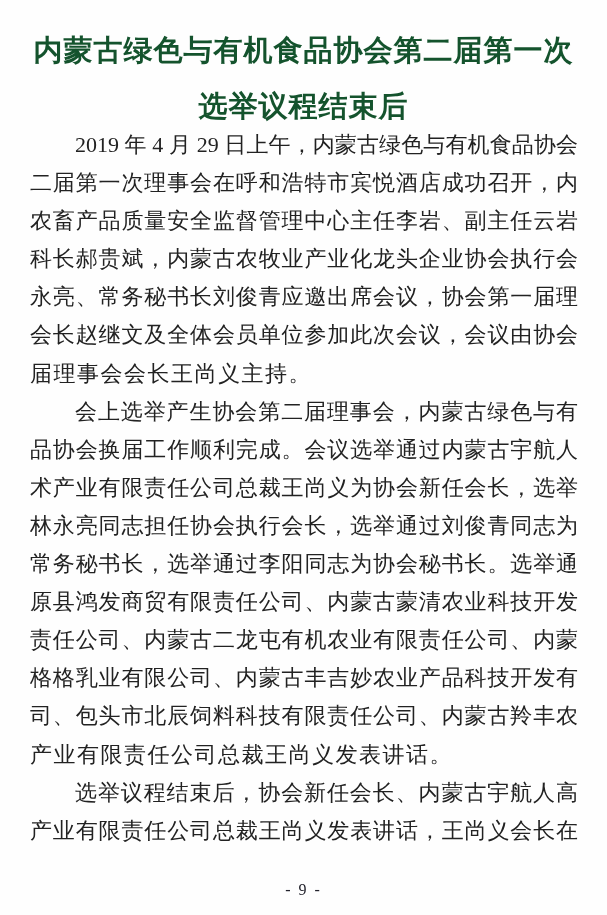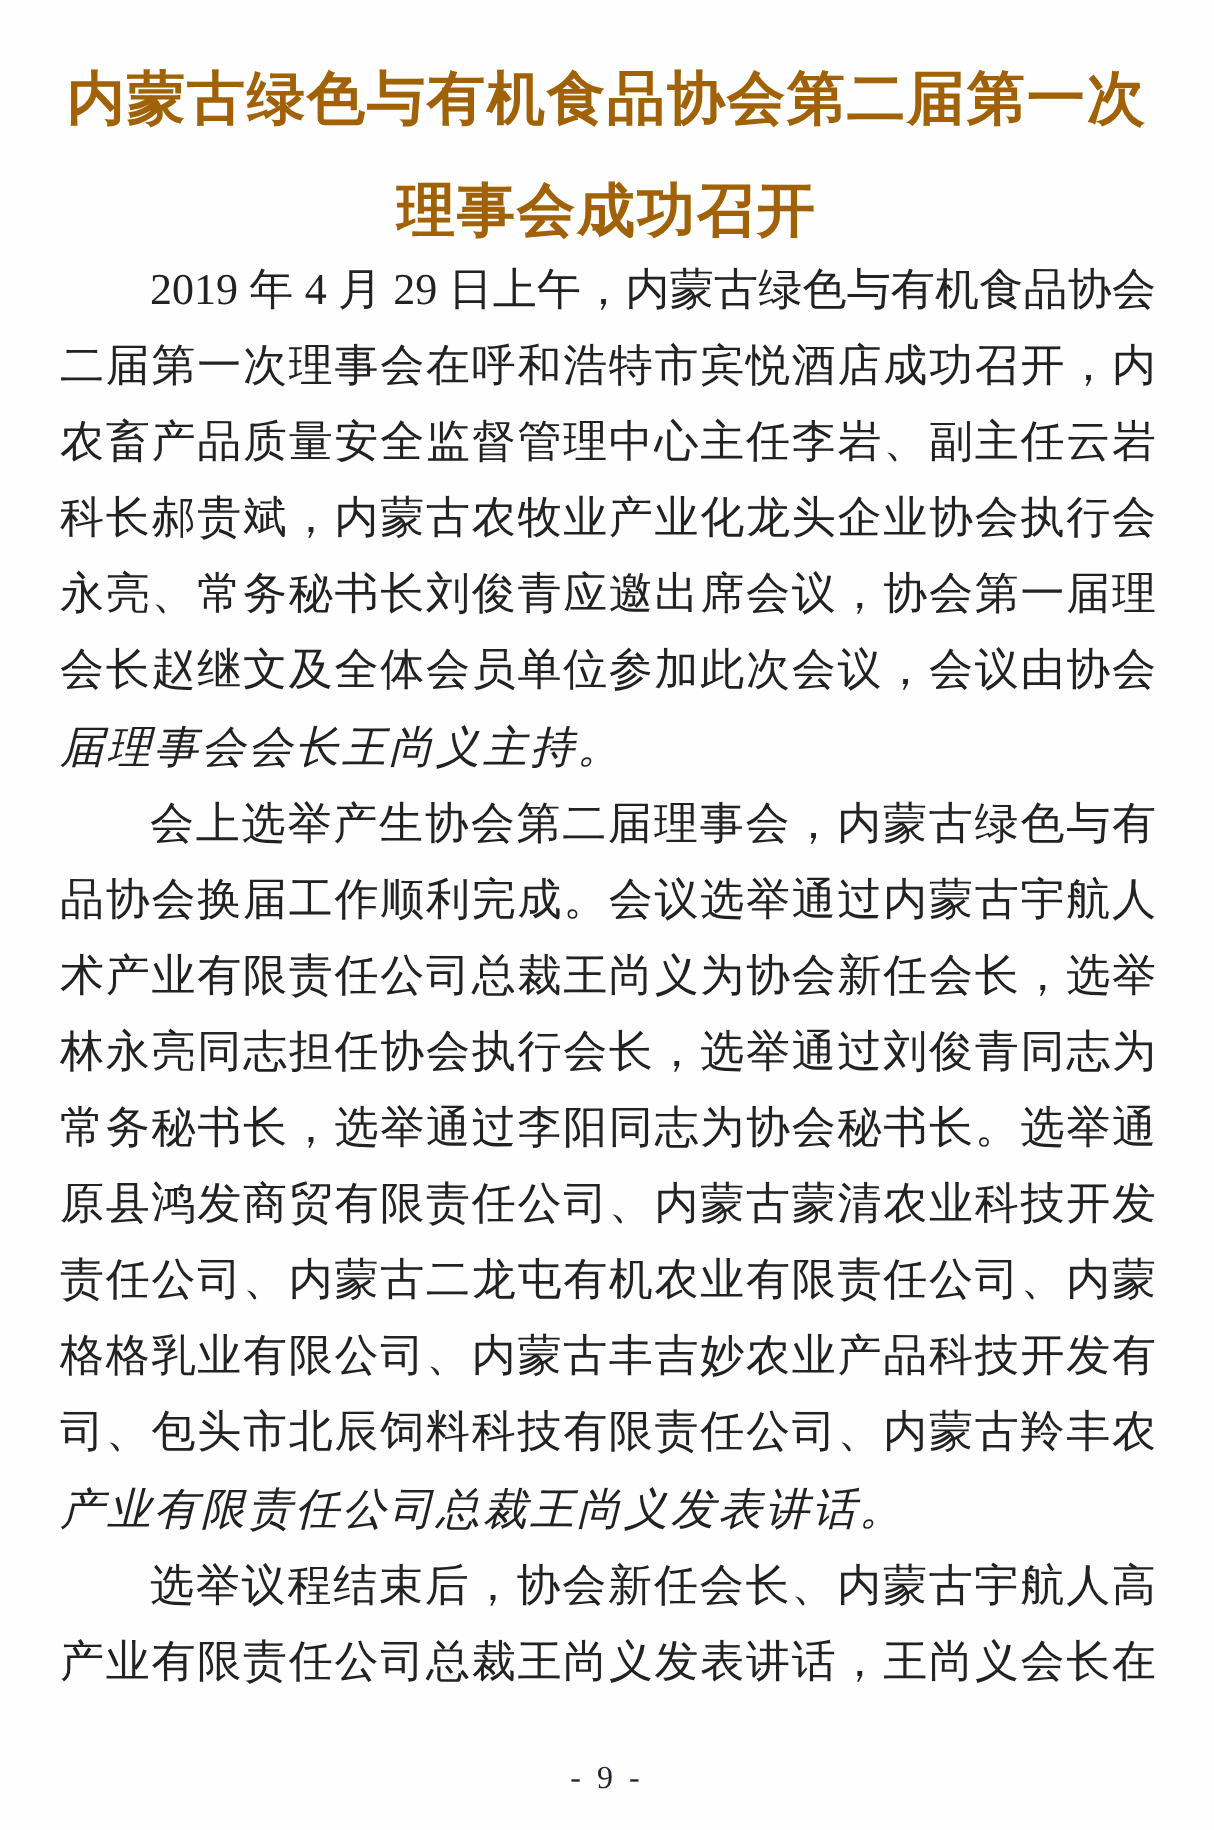--- a/index.html
+++ b/index.html
@@ -19,21 +19,21 @@
   }
   .title-block {
     margin: 22px 20px 0 20px;
     text-align: center;
   }
   .title-line {
     font-size: 29px;
     font-weight: 700;
     line-height: 56px;
     letter-spacing: 1px;
-    color: #a16207;
+    color: #14532d;
     white-space: nowrap;
   }
   .body-block {
     position: absolute;
     top: 126px;
     left: 30px;
     width: 548px;
   }
   .bline {
     font-size: 22px;
@@ -44,21 +44,20 @@
     color: #222222;
     overflow: hidden;
   }
   .bline.indent {
     margin-left: 45px;
   }
   .bline.short {
     text-align: left;
     text-align-last: left;
     letter-spacing: 1.5px;
-    font-style: italic;
   }
   .footer {
     position: absolute;
     bottom: 16px;
     left: 0;
     width: 100%;
     text-align: center;
   }
   .page-number {
     font-size: 16px;
@@ -66,21 +65,21 @@
     color: #23232d;
   }
 </style>
 </head>
 <body>
 
 <div class="page">
 
   <div class="title-block">
     <div class="title-line">内蒙古绿色与有机食品协会第二届第一次</div>
-    <div class="title-line">理事会成功召开</div>
+    <div class="title-line">选举议程结束后</div>
   </div>
 
   <div class="body-block">
 
     <div>
       <div class="bline indent">2019 年 4 月 29 日上午，内蒙古绿色与有机食品协会第</div>
       <div class="bline">二届第一次理事会在呼和浩特市宾悦酒店成功召开，内蒙古</div>
       <div class="bline">农畜产品质量安全监督管理中心主任李岩、副主任云岩春、</div>
       <div class="bline">科长郝贵斌，内蒙古农牧业产业化龙头企业协会执行会长林</div>
       <div class="bline">永亮、常务秘书长刘俊青应邀出席会议，协会第一届理事会</div>

